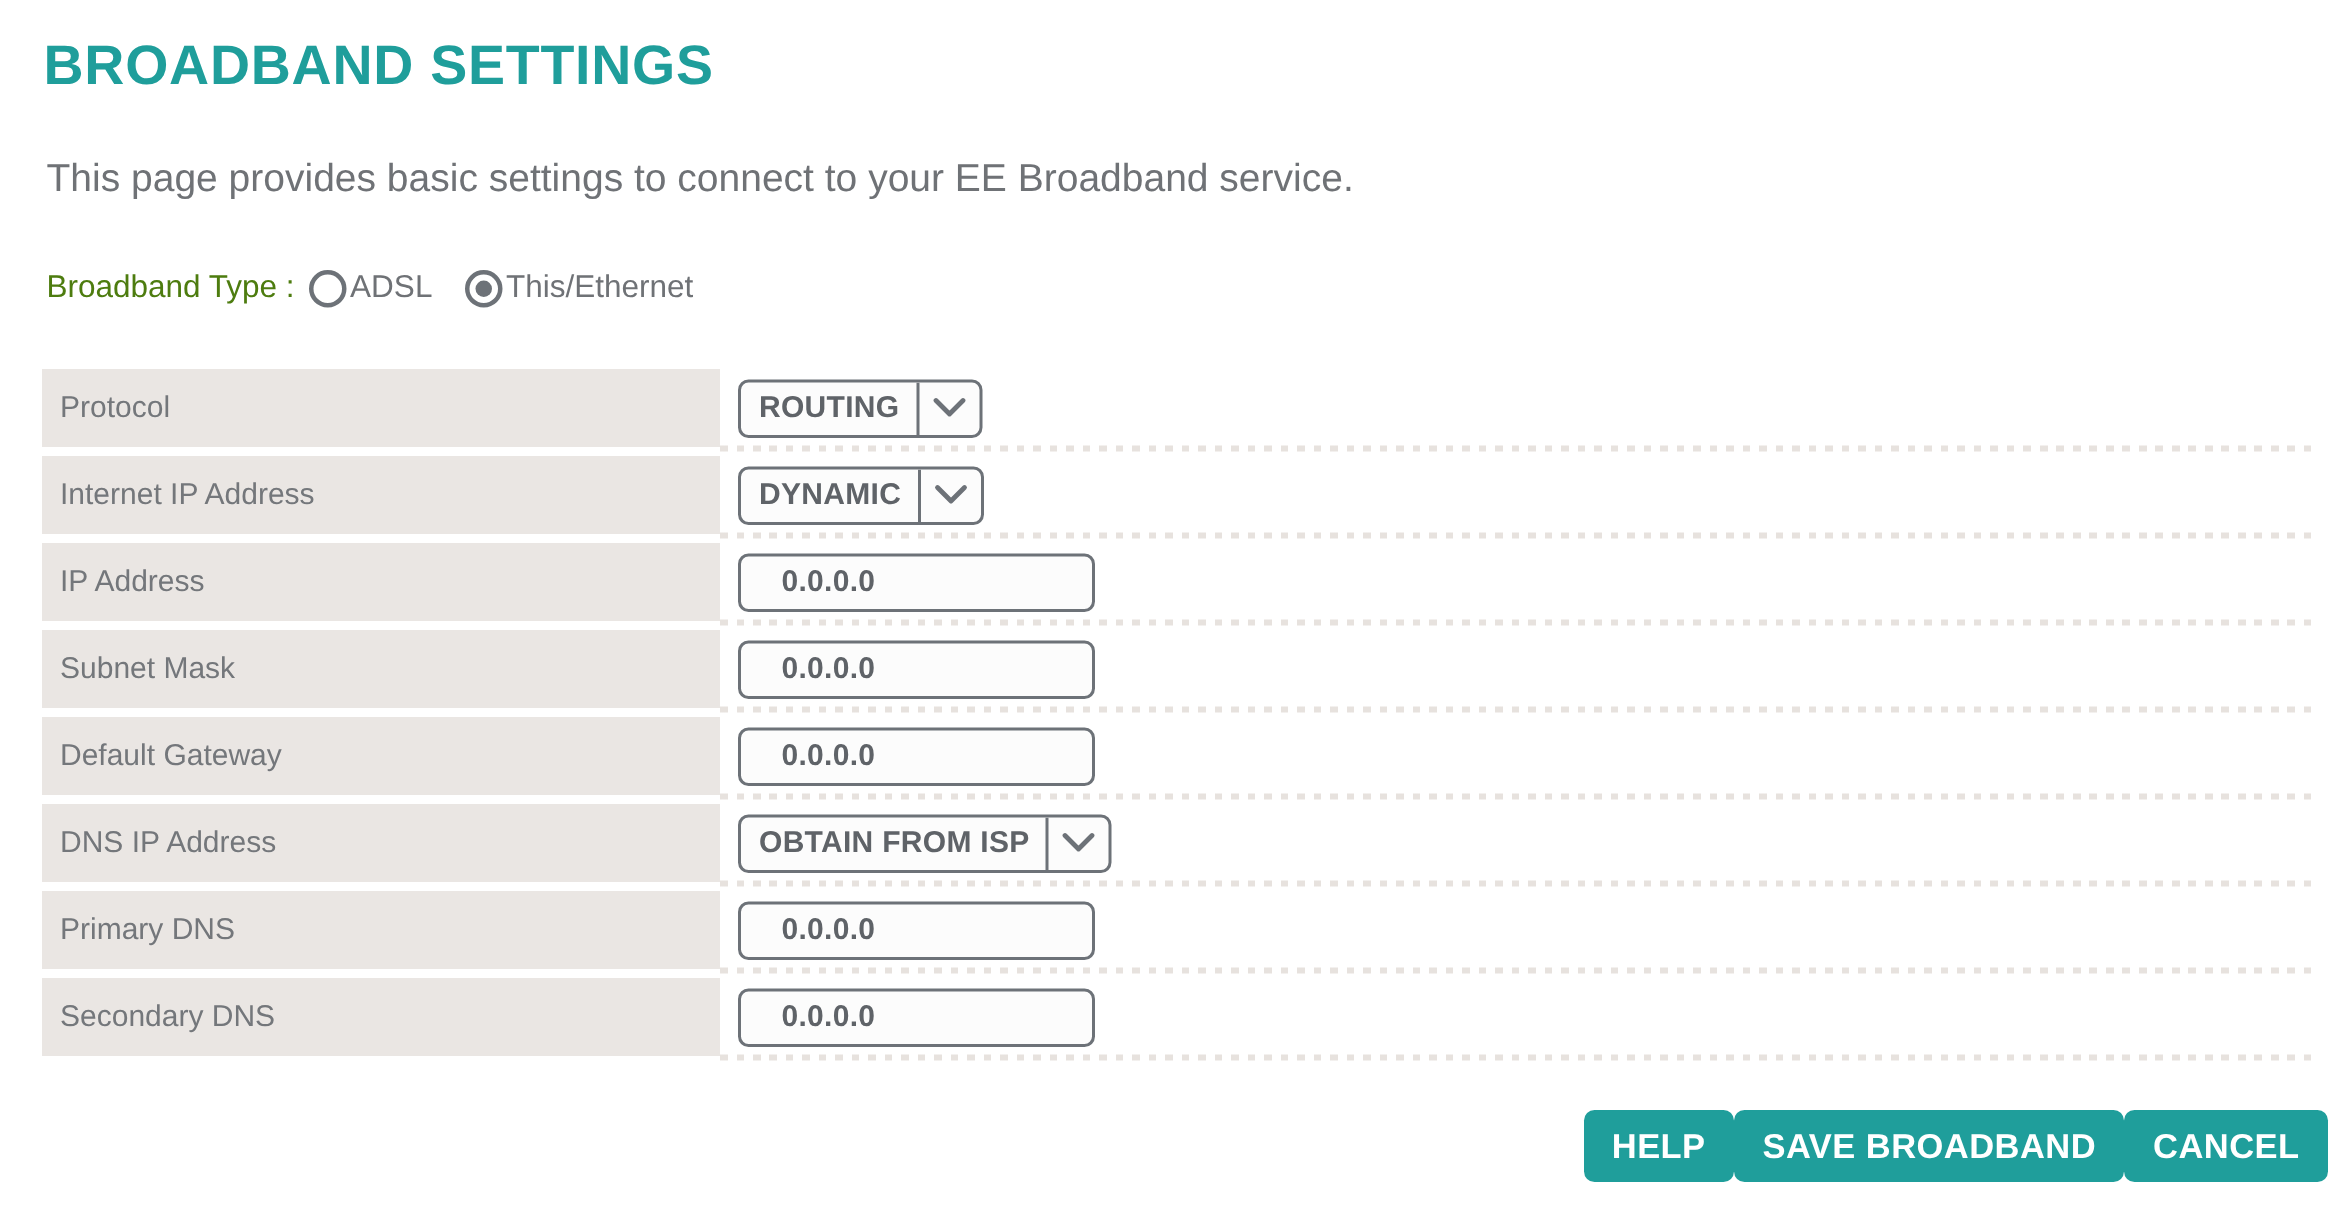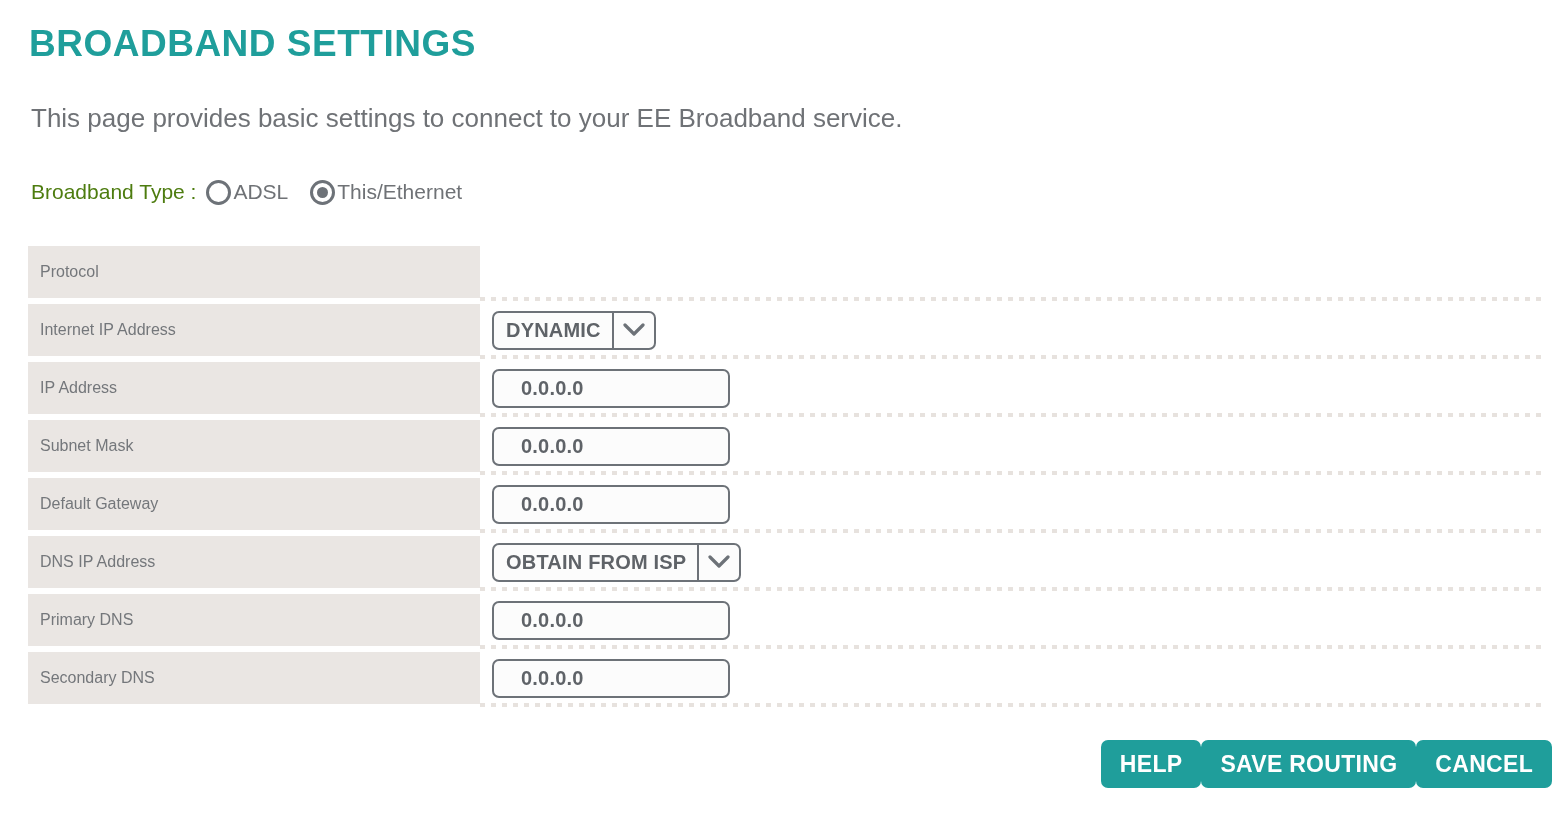--- a/index.html
+++ b/index.html
@@ -114,21 +114,21 @@
     top: 0;
     width: 452px;
     height: 52px;
     background: #eae6e3;
     display: flex;
     align-items: center;
     box-sizing: border-box;
     padding-left: 12px;
   }
   .row-label span {
-    font-size: 16px;
+    font-size: 20px;
     color: #74777b;
     white-space: nowrap;
   }
 
   .row-dots {
     position: absolute;
     left: 452px;
     top: 51px;
     width: 1063px;
     height: 4px;
@@ -249,20 +249,30 @@
         </div>
       </div>
   </div>
 
   <div class="settings-table" id="settings-table">
       <div class="setting-row">
         <div class="row-label">
           <span>Protocol</span>
         </div>
         <div class="row-dots"></div>
+        <div class="row-control">
+          <div class="select-box">
+            <div class="select-value">ROUTING</div>
+            <div class="select-arrow">
+              <svg width="22" height="14" viewBox="0 0 22 14" aria-hidden="true">
+                <path d="M2 2 L11 11 L20 2" fill="none" stroke="#6d7278" stroke-width="3.2" stroke-linecap="round" stroke-linejoin="round"></path>
+              </svg>
+            </div>
+          </div>
+        </div>
       </div>
       <div class="setting-row">
         <div class="row-label">
           <span>Internet IP Address</span>
         </div>
         <div class="row-dots"></div>
         <div class="row-control">
           <div class="select-box">
             <div class="select-value">DYNAMIC</div>
             <div class="select-arrow">
@@ -341,17 +351,17 @@
         <div class="row-control">
           <div class="text-input">
             <span>0.0.0.0</span>
           </div>
         </div>
       </div>
     </div>
 
   <div class="button-bar" id="button-bar">
       <button class="btn">HELP</button>
-      <button class="btn">SAVE ROUTING</button>
+      <button class="btn">SAVE BROADBAND</button>
       <button class="btn">CANCEL</button>
     </div>
 
 </div>
 
 </body></html>

